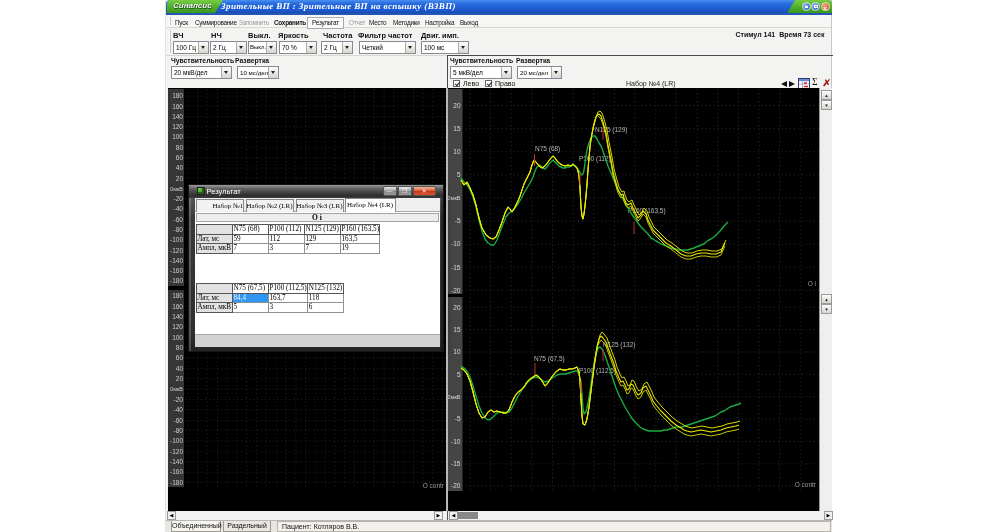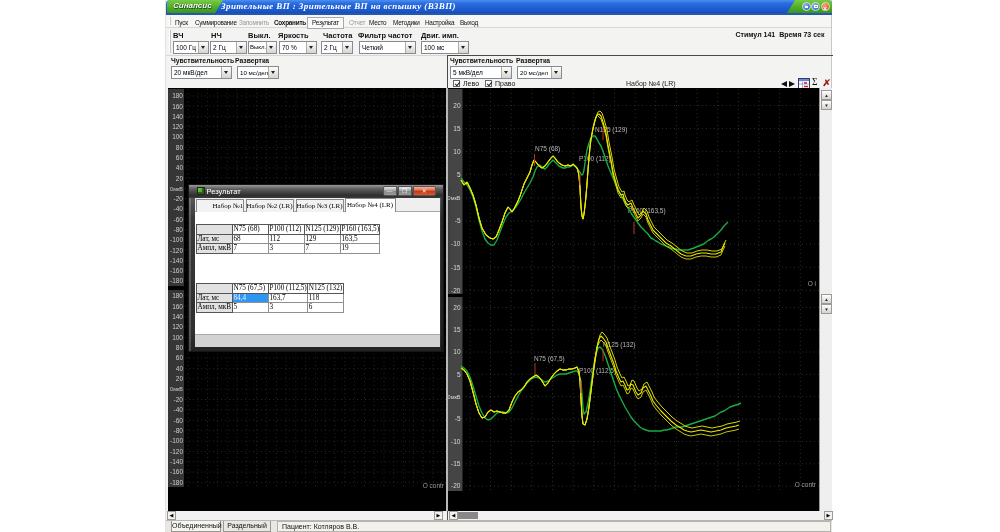--- a/index.html
+++ b/index.html
@@ -288,32 +288,33 @@
       <div class="dbtn" style="right:31.5px;width:14px;">❐</div>
       <div class="dbtn" id="dclose" style="right:7px;width:23.5px;border-radius:0 2px 2px 0;">✕</div>
     </div>
     <div id="dlgbody">
       <div id="dlgtabs">
         <div class="dtab" style="left:1px;width:48px;padding-left:16px;">Набор №1 (LR)</div>
         <div class="dtab" style="left:51px;width:48px;">Набор №2 (LR)</div>
         <div class="dtab" style="left:101px;width:48px;text-align:center;">Набор №3 (LR)</div>
         <div class="dtab sel" style="left:150px;width:51px;">Набор №4 (LR)</div>
       </div>
+      <div class="obar" style="top:15px;">О i</div>
       <table class="res" style="left:1px;top:26px;">
         <tbody>
             <tr>
               <td class="h" style="width:36px;"></td>
               <td style="width:36px;">N75 (68)</td>
               <td style="width:36px;">P100 (112)</td>
               <td style="width:36px;">N125 (129)</td>
               <td style="width:37px;">P160 (163,5)</td>
             </tr>
         <tr>
               <td class="h">Лат, мс</td>
-              <td>68</td>
+              <td>59</td>
               <td>112</td>
               <td>129</td>
               <td>163,5</td>
             </tr>
         <tr>
               <td class="h">Ампл, мкВ</td>
               <td>7</td>
               <td>3</td>
               <td>7</td>
               <td>19</td>

